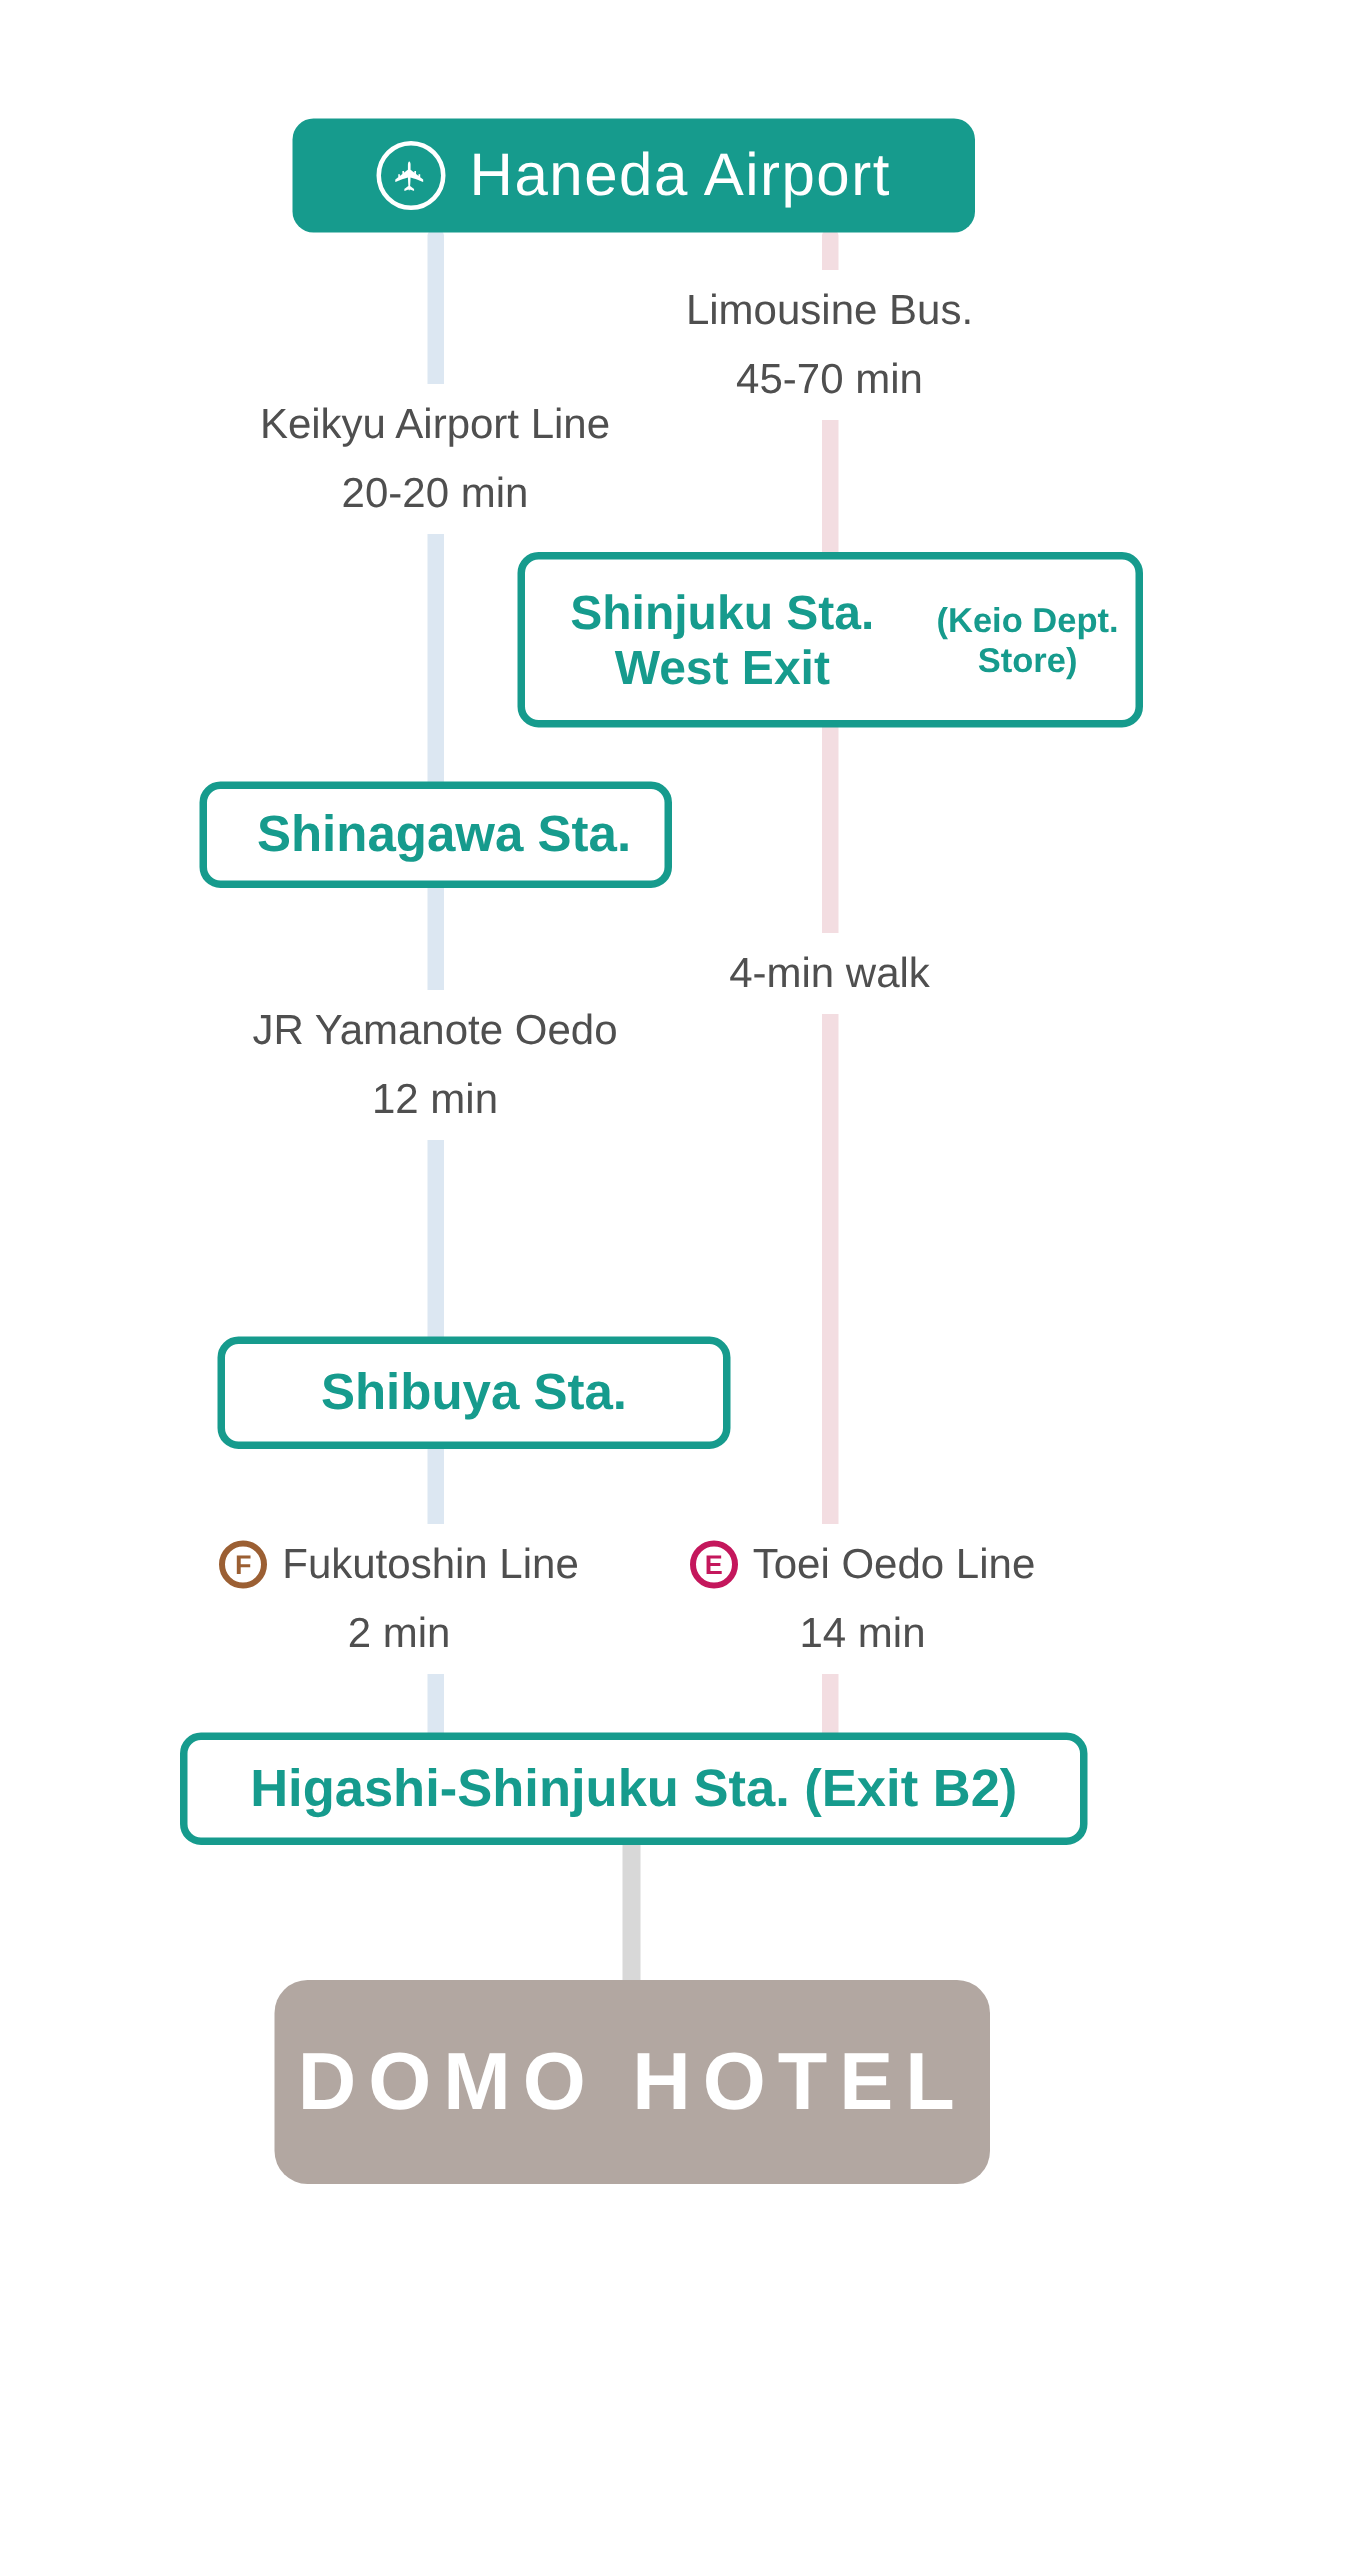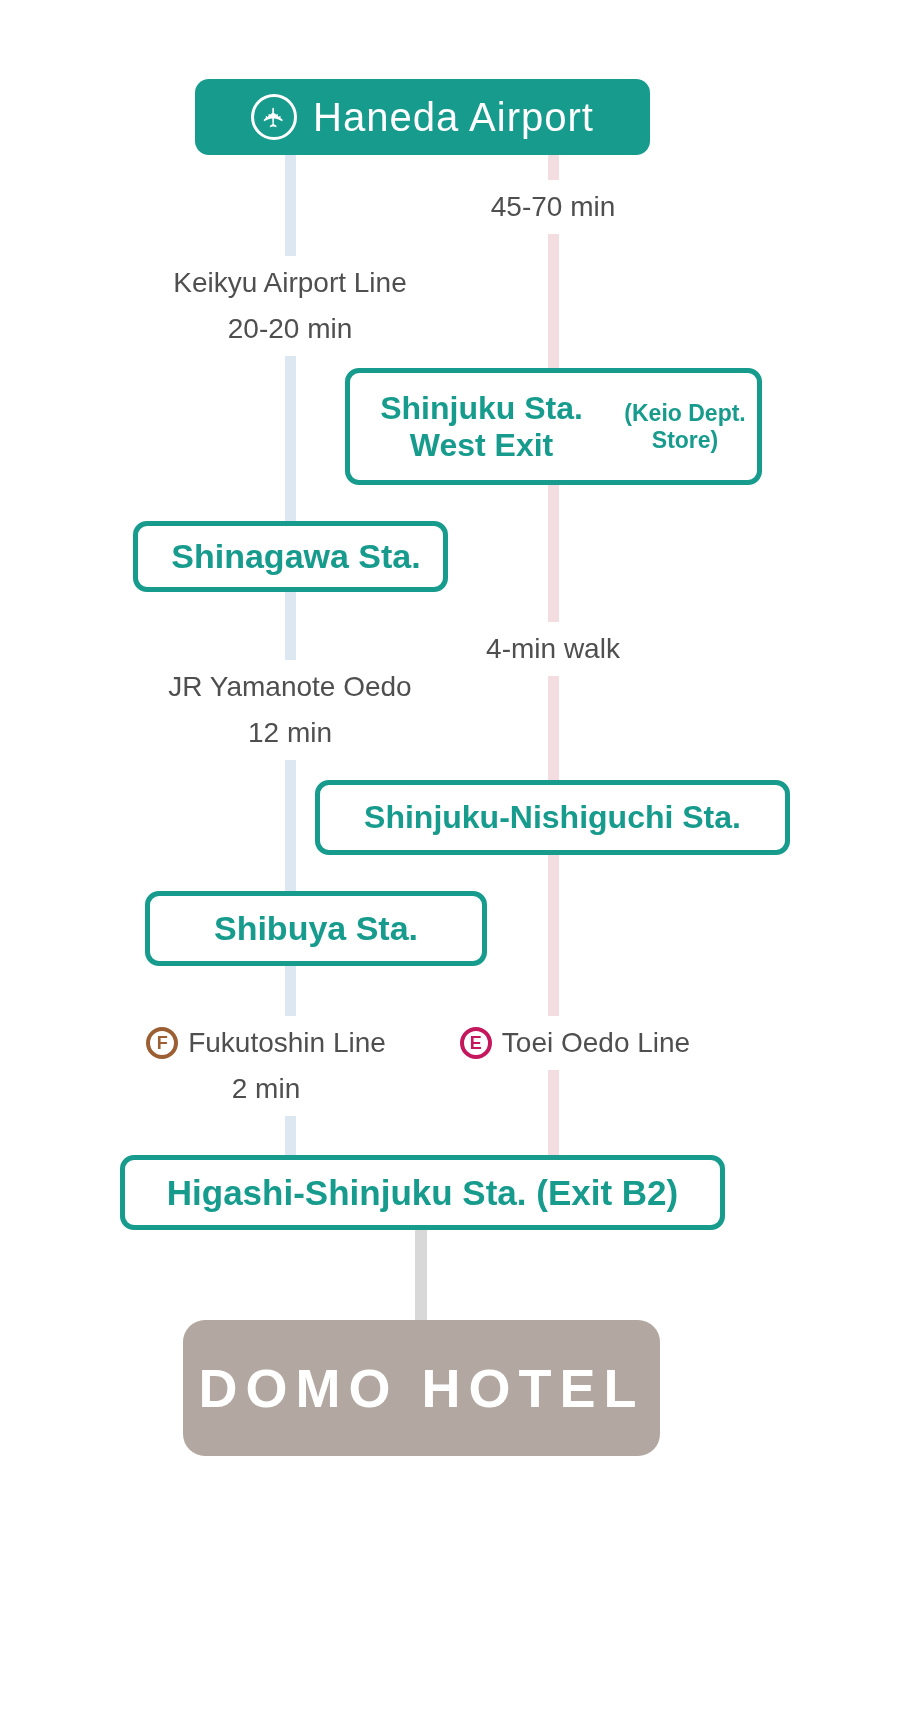--- a/index.html
+++ b/index.html
@@ -65,20 +65,21 @@
   <div class="vline line-gray"></div>
 
   <div class="header-box">
     <span class="plane-circle">
       <span class="plane-glyph">✈</span>
     </span>
     <span class="header-title">Haneda Airport</span>
   </div>
 
   <div class="seg-label lbl-limousine">
+    <div>Limousine Bus.</div>
     <div>45-70 min</div>
   </div>
 
   <div class="seg-label lbl-keikyu">
     <div>Keikyu Airport Line</div>
     <div>20-20 min</div>
   </div>
 
   <div class="station-box box-shinjuku-west">
     <div class="stn-name">Shinjuku Sta. West Exit</div>
@@ -91,41 +92,39 @@
 
   <div class="seg-label lbl-walk">
     <div>4-min walk</div>
   </div>
 
   <div class="seg-label lbl-yamanote">
     <div>JR Yamanote Oedo</div>
     <div>12 min</div>
   </div>
 
-  <div class="station-box box-nishiguchi">
-    <div>Shinjuku-Nishiguchi Sta.</div>
-  </div>
 
   <div class="station-box box-shibuya">
     <div>Shibuya Sta.</div>
   </div>
 
   <div class="seg-label lbl-fukutoshin">
     <div class="badge-row">
       <span class="line-badge badge-f">F</span>
       <span>Fukutoshin Line</span>
     </div>
     <div>2 min</div>
   </div>
 
   <div class="seg-label lbl-oedo">
     <div class="badge-row">
       <span class="line-badge badge-e">E</span>
       <span>Toei Oedo Line</span>
     </div>
+    <div>14 min</div>
   </div>
 
   <div class="station-box box-higashi">
     <div>Higashi-Shinjuku Sta. (Exit B2)</div>
   </div>
 
   <div class="hotel-box">
     <span>DOMO HOTEL</span>
   </div>
 

